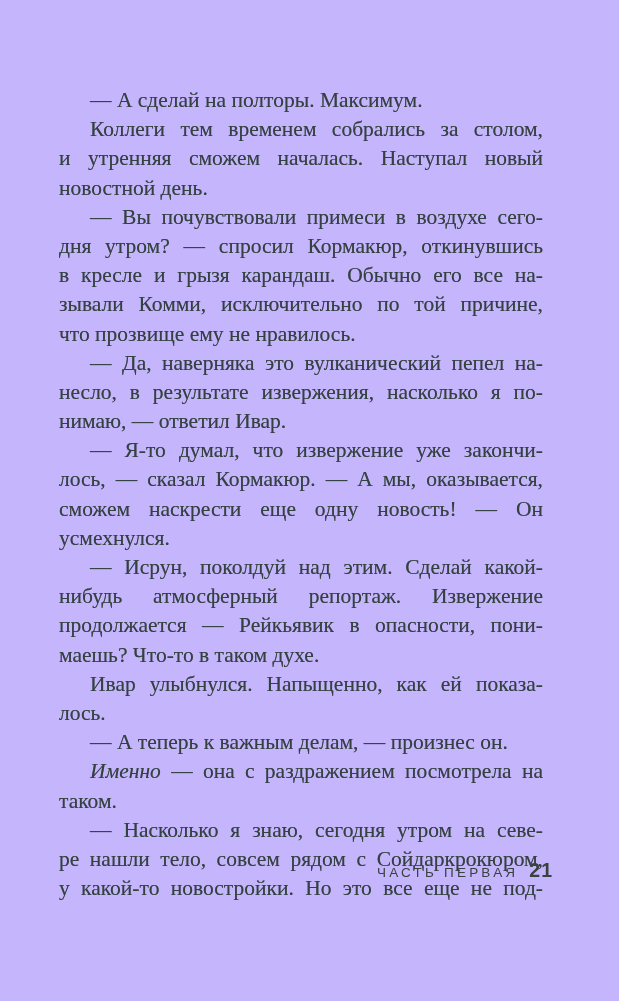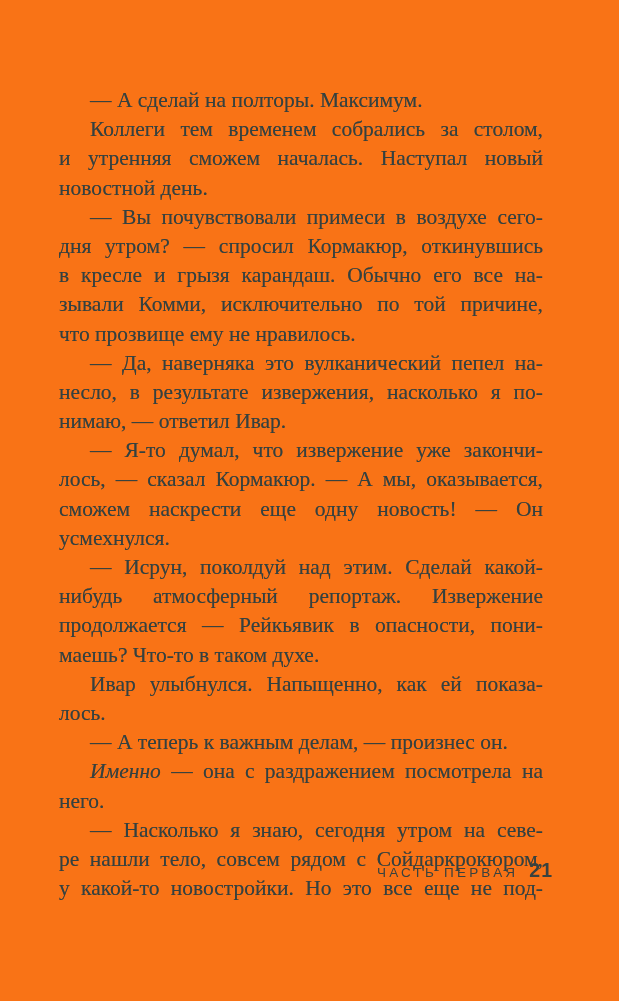--- a/index.html
+++ b/index.html
@@ -5,21 +5,21 @@
   html, body { margin: 0; padding: 0; }
   body {
     width: 619px; height: 1001px;
     background: #f7f7f5;
     font-family: "Liberation Serif", "DejaVu Serif", serif;
     overflow: hidden;
   }
   .page {
     position: relative;
     width: 619px; height: 1001px;
-    background: #f97316;
+    background: #c4b5fd;
     color: #344140;
   }
   .textblock {
     position: absolute;
     left: 59px; top: 86px; width: 484px;
     font-size: 21.5px;
     line-height: 29.2px;
     text-shadow: 0 0 0.6px rgba(52,65,64,0.55);
   }
   .para { margin: 0; padding: 0; }
@@ -102,21 +102,21 @@
       <div class="ln indent">Ивар улыбнулся. Напыщенно, как ей показа-</div>
       <div class="ln last">лось.</div>
     </div>
 
     <div class="para">
       <div class="ln last indent">— А теперь к важным делам, — произнес он.</div>
     </div>
 
     <div class="para">
       <div class="ln indent"><span class="italic">Именно</span><span> — она с раздражением посмотрела на</span></div>
-      <div class="ln last">него.</div>
+      <div class="ln last">таком.</div>
     </div>
 
     <div class="para">
       <div class="ln indent">— Насколько я знаю, сегодня утром на севе-</div>
       <div class="ln">ре нашли тело, совсем рядом с Сойдаркрокюром,</div>
       <div class="ln">у какой-то новостройки. Но это все еще не под-</div>
     </div>
 
   </div>
 

